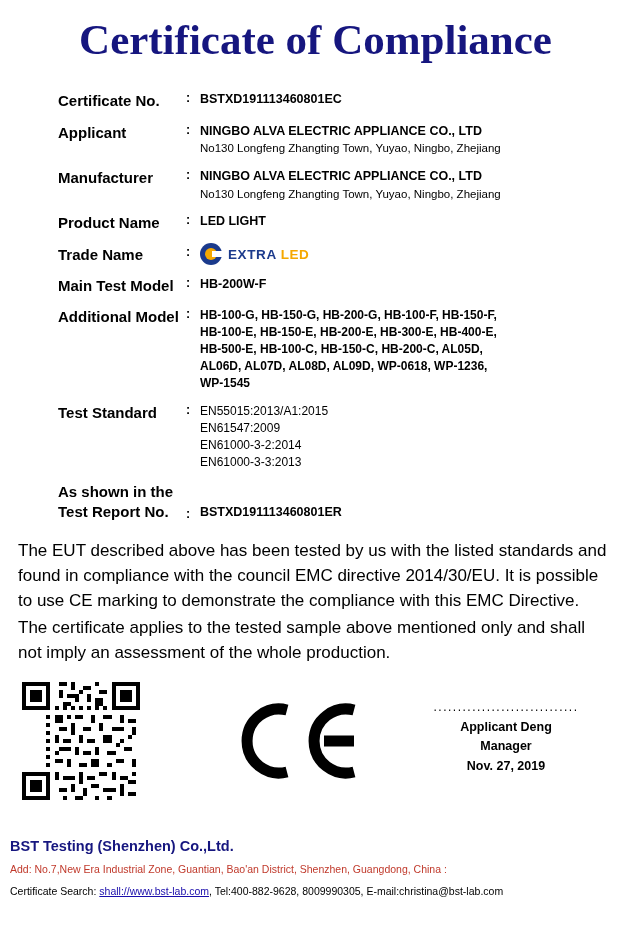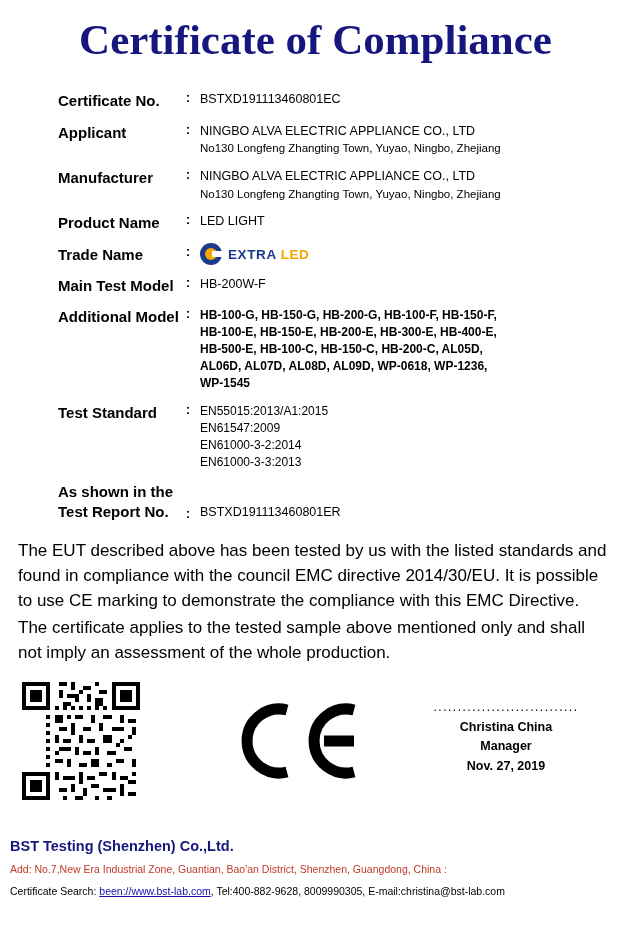--- a/index.html
+++ b/index.html
@@ -57,21 +57,21 @@
     font-size: 12.5px;
     font-weight: bold;
     text-align: left;
   }
   .field-value {
     flex: 1;
     font-size: 12.5px;
     line-height: 1.35;
   }
   .value-bold {
-    font-weight: normal;
+    font-weight: bold;
   }
   .value-sub {
     font-weight: normal;
     font-size: 11.5px;
     margin-top: 2px;
   }
   .value-list div {
     font-weight: bold;
     font-size: 12px;
     line-height: 1.42;
@@ -426,26 +426,26 @@
     <div class="ce-mark">
       <svg width="130" height="82" viewBox="0 0 130 82" aria-hidden="true">
         <path d="M55 10 A32 32 0 1 0 55 72" fill="none" stroke="#000" stroke-width="11"></path>
         <path d="M122 10 A32 32 0 1 0 122 72" fill="none" stroke="#000" stroke-width="11"></path>
         <rect x="92" y="35.5" width="30" height="11" fill="#000"></rect>
       </svg>
     </div>
 
     <div class="signature">
       <div class="sig-dots">..............................</div>
-      <div class="sig-line">Christina China</div>
+      <div class="sig-line">Applicant Deng</div>
       <div class="sig-line">Manager</div>
       <div class="sig-line">Nov. 27, 2019</div>
     </div>
 
   </div>
 
   <div class="footer">
     <div class="footer-company">BST Testing (Shenzhen) Co.,Ltd.</div>
     <div class="footer-addr">Add: No.7,New Era Industrial Zone, Guantian, Bao'an District, Shenzhen, Guangdong, China :</div>
-    <div class="footer-search"><span>Certificate Search: </span><a href="#">been://www.bst-lab.com</a><span class="mail">, Tel:400-882-9628, 8009990305, E-mail:christina@bst-lab.com</span></div>
+    <div class="footer-search"><span>Certificate Search: </span><a href="#">shall://www.bst-lab.com</a><span class="mail">, Tel:400-882-9628, 8009990305, E-mail:christina@bst-lab.com</span></div>
   </div>
 
 </div>
 
 </body></html>

